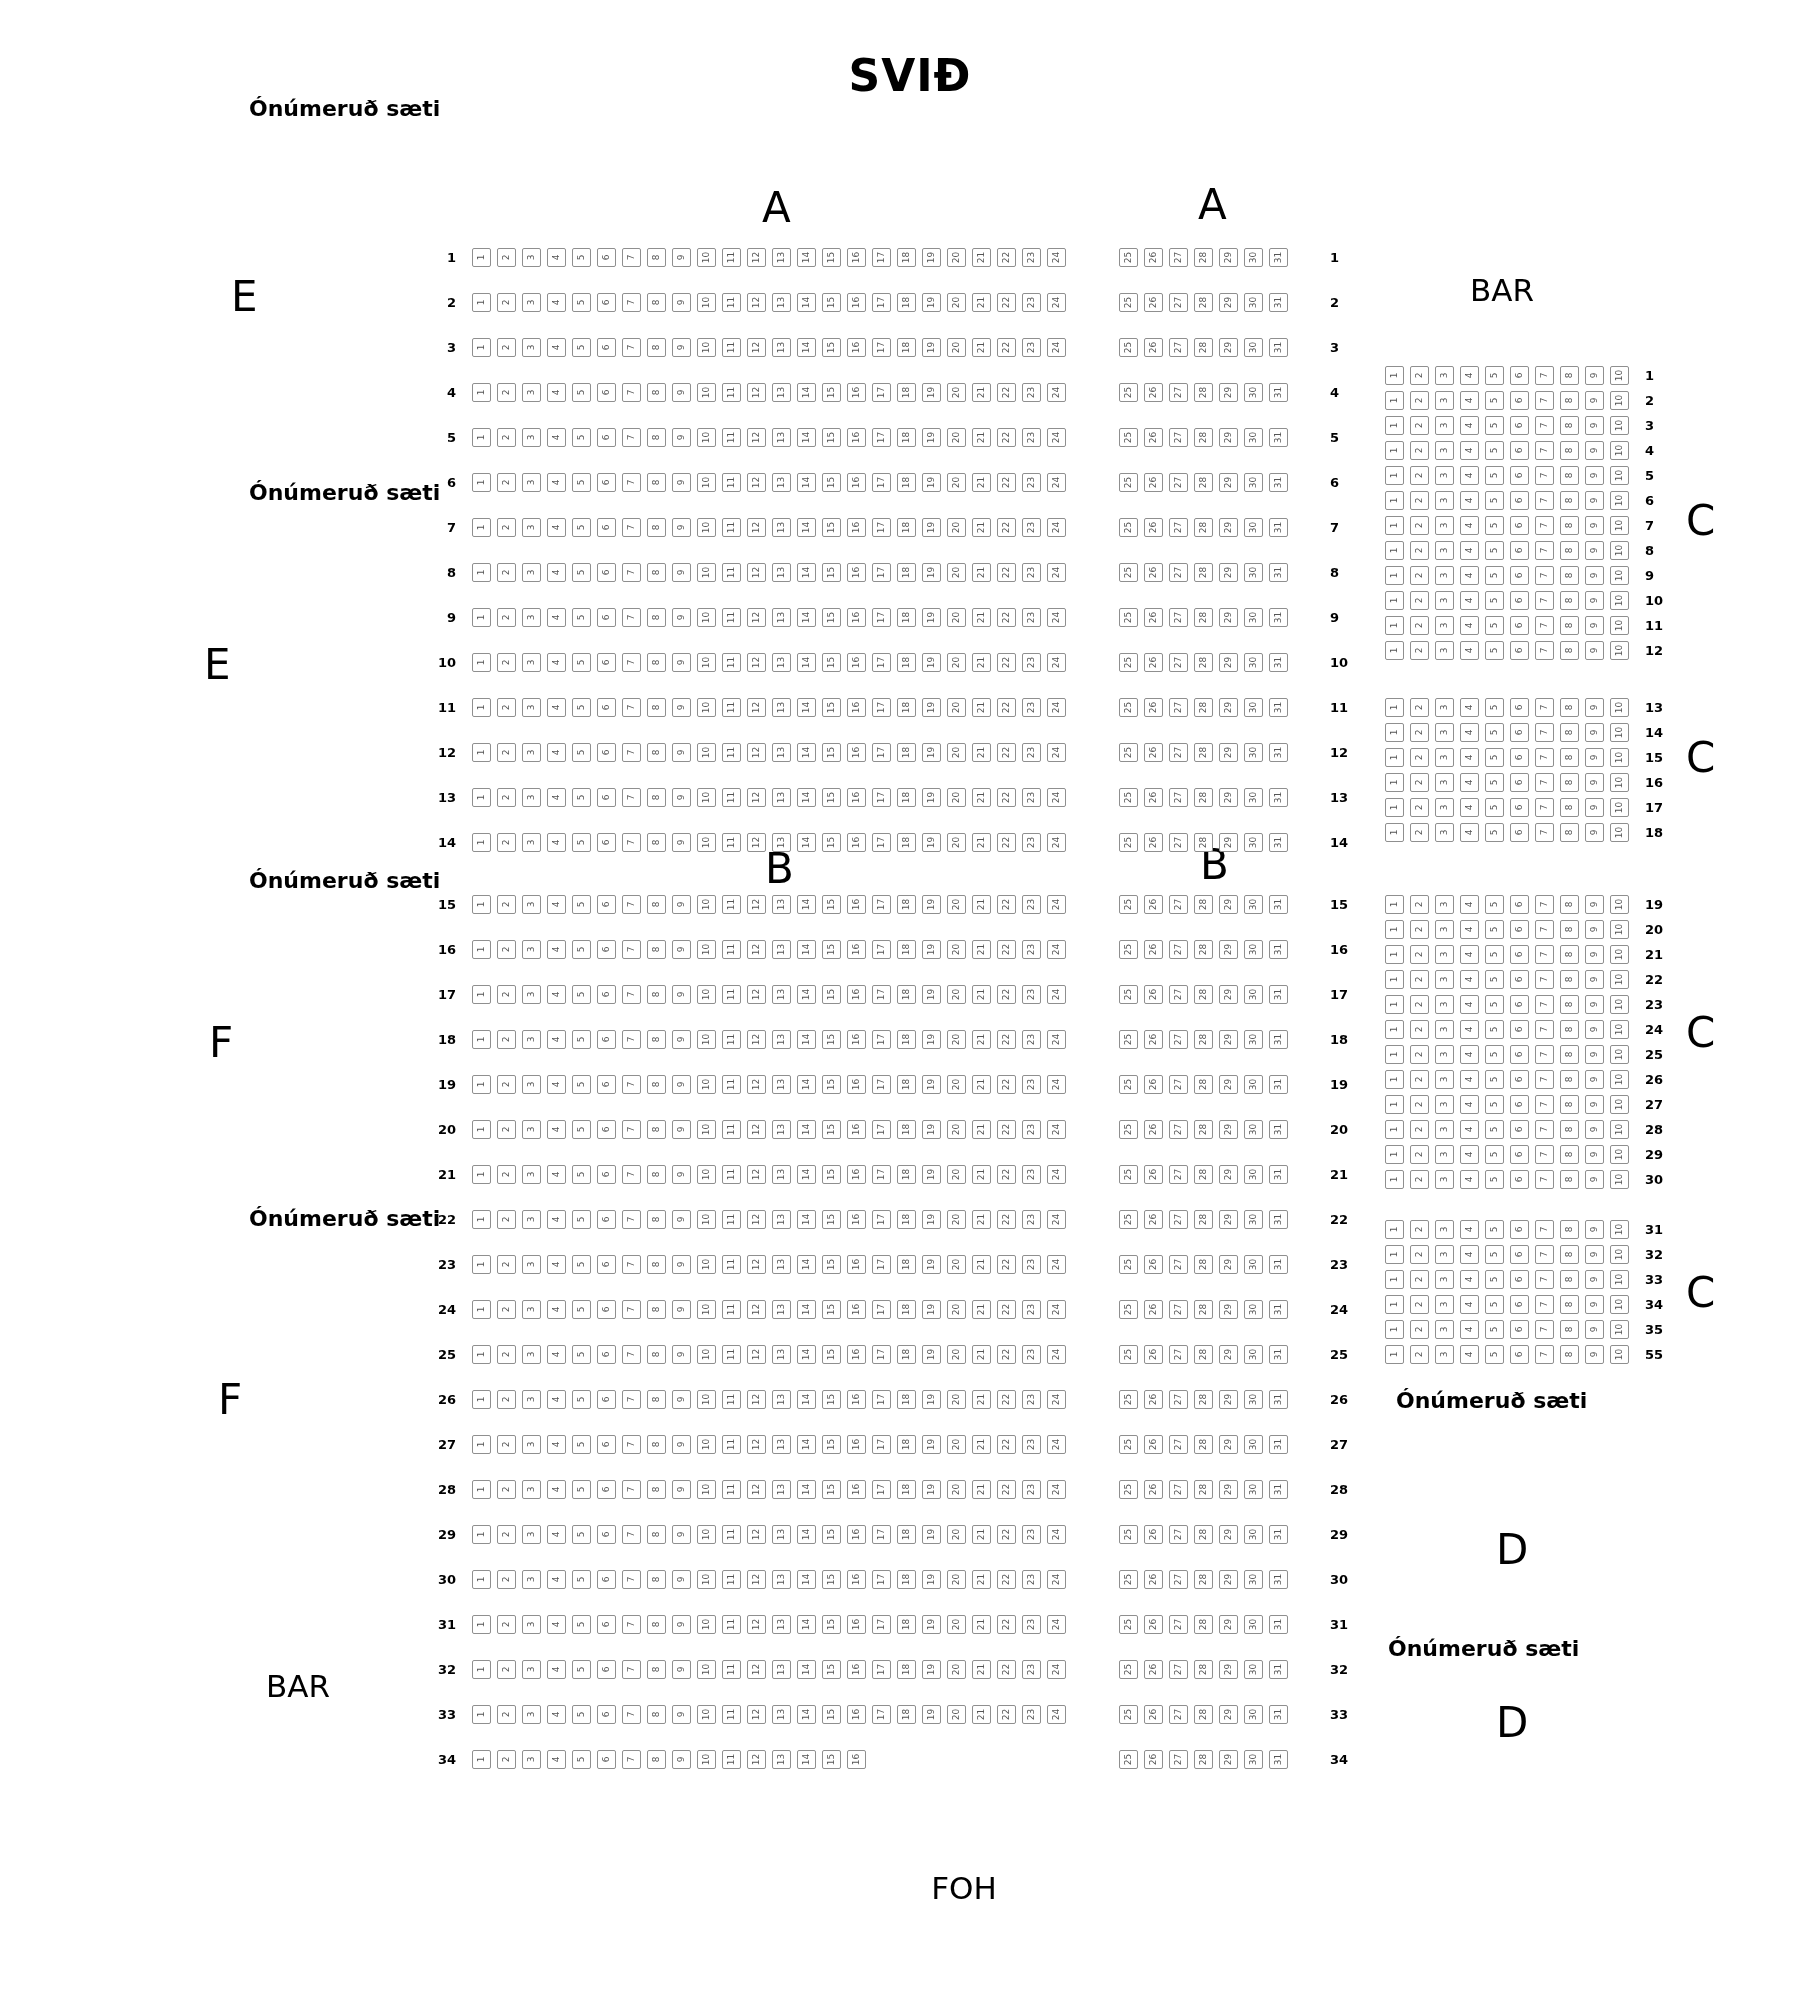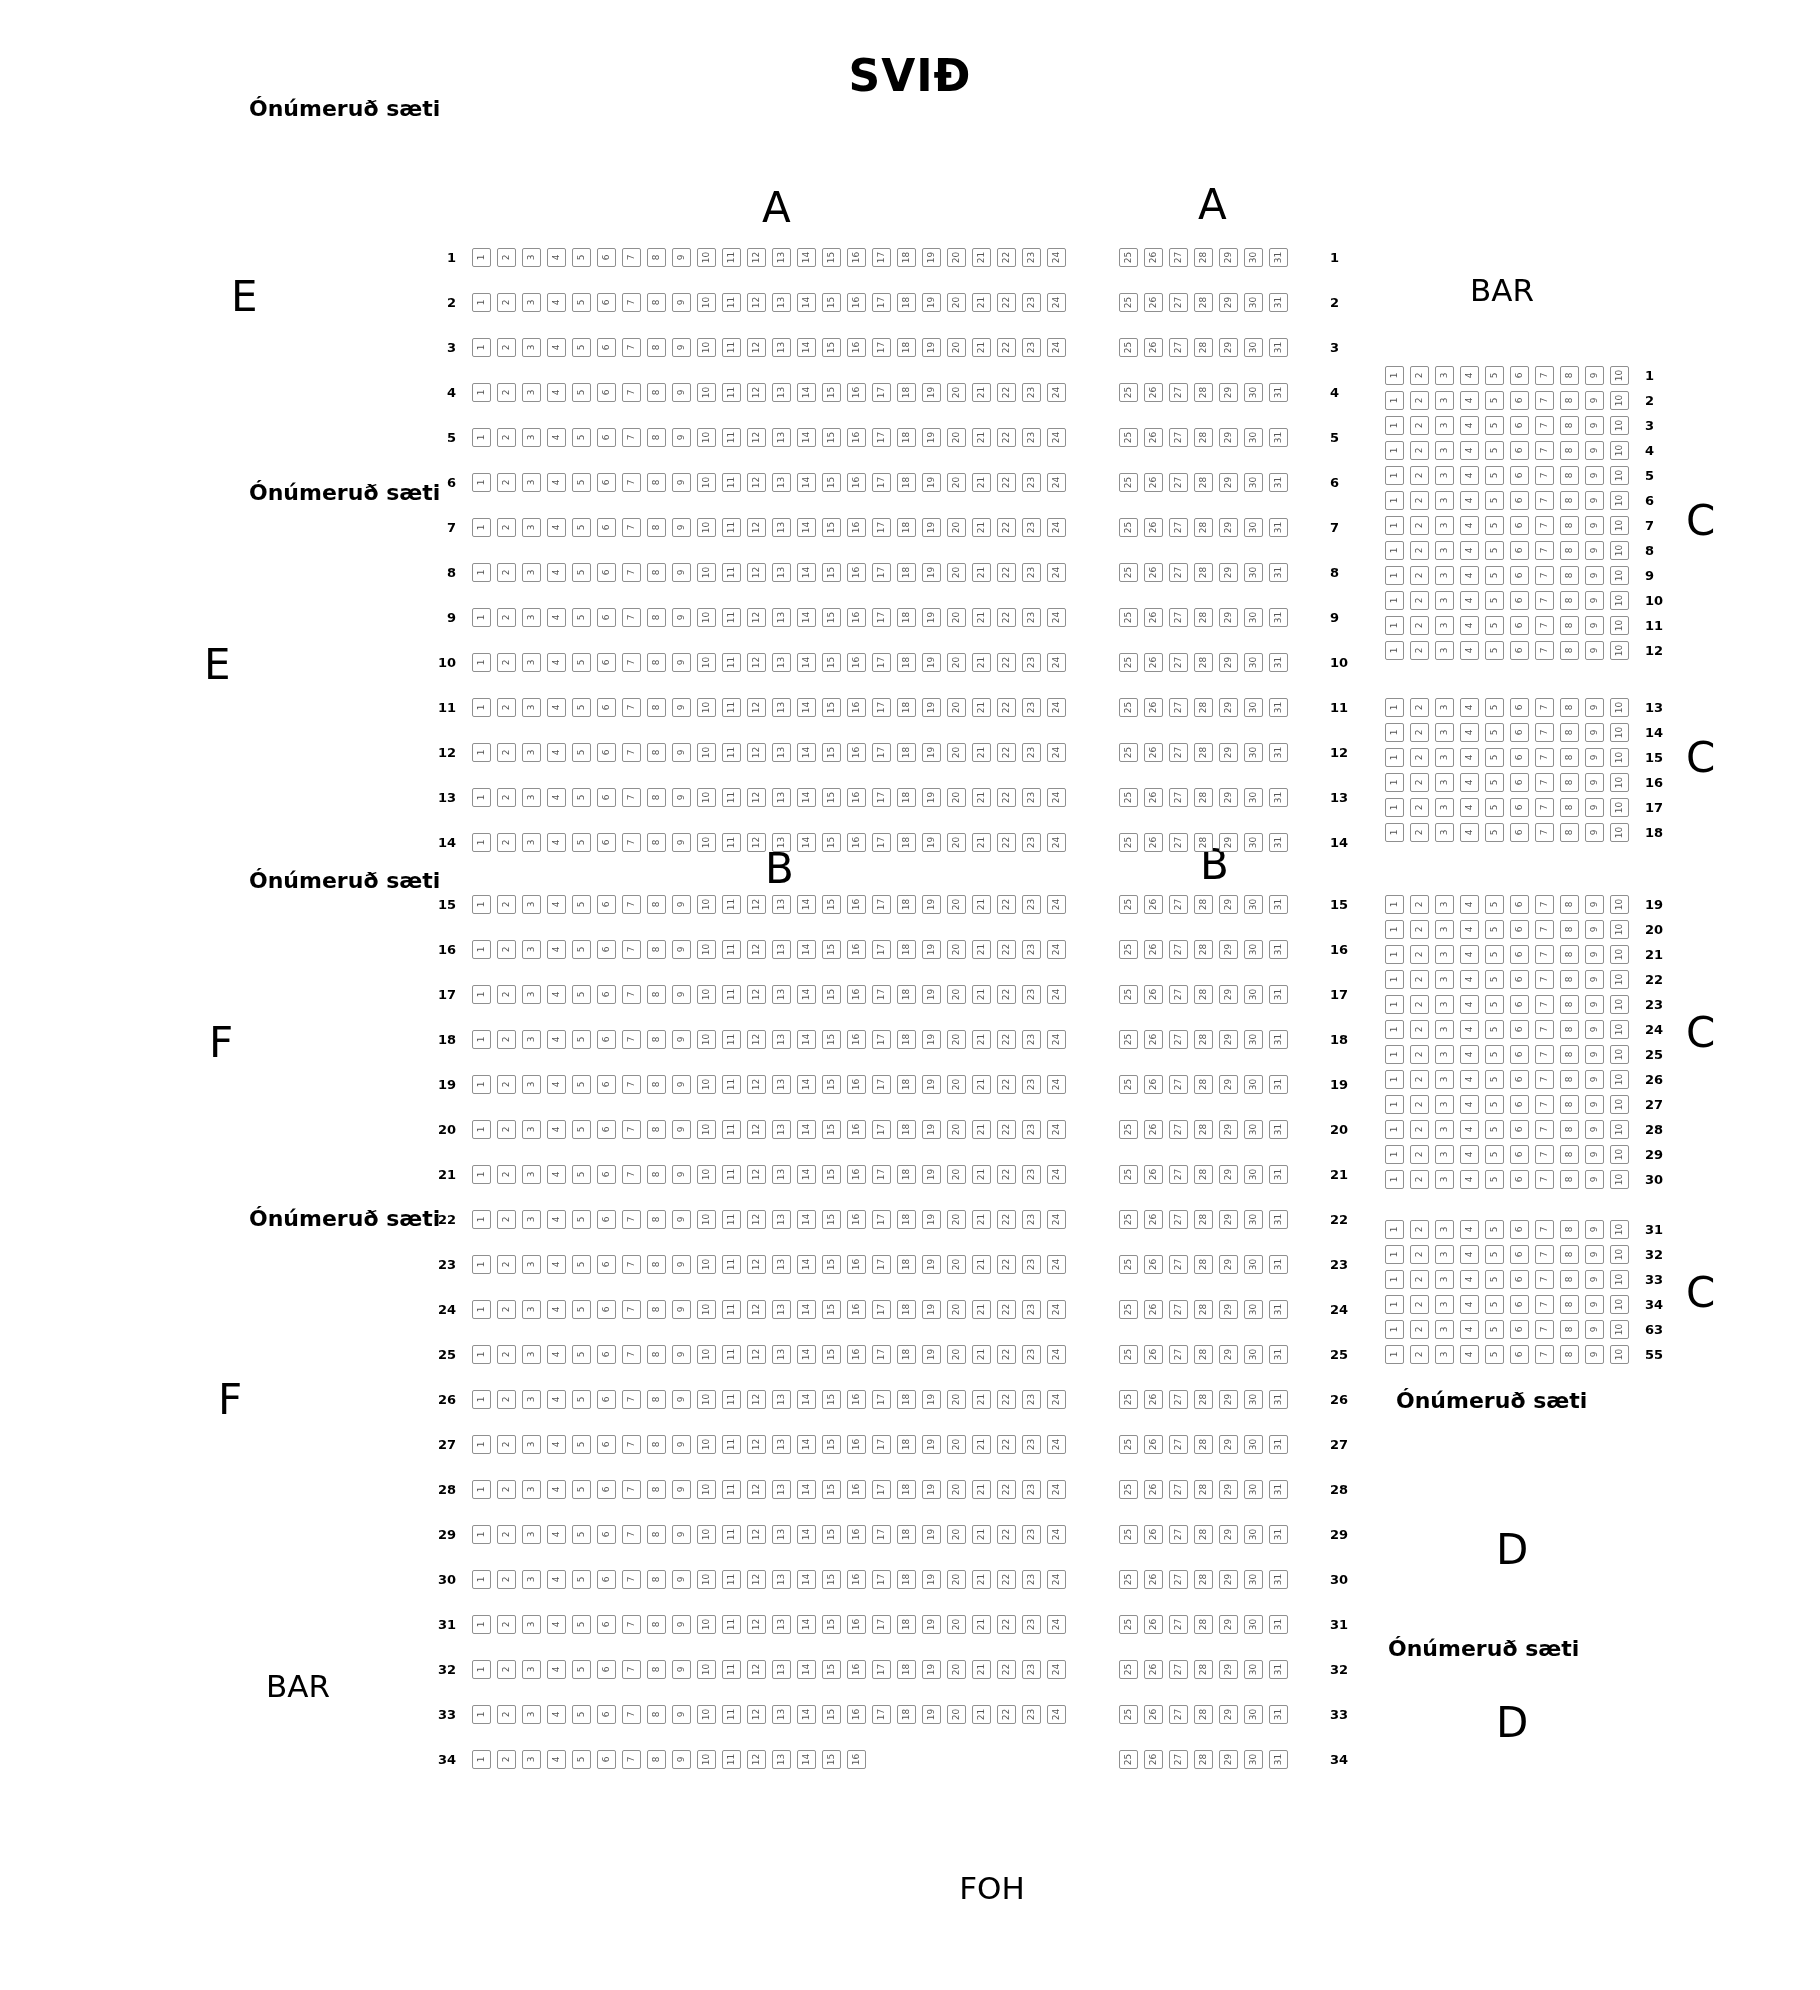--- a/index.html
+++ b/index.html
@@ -69,21 +69,21 @@
   <div class="lbl mid" style="left:1470px; top:272px;">BAR</div>
   <div class="lbl big" style="left:1686px; top:496px;">C</div>
   <div class="lbl big" style="left:1686px; top:733px;">C</div>
   <div class="lbl big" style="left:1686px; top:1008px;">C</div>
   <div class="lbl big" style="left:1686px; top:1268px;">C</div>
   <div class="lbl small-bold" style="left:1396px; top:1388px;">Ónúmeruð sæti</div>
   <div class="lbl big" style="left:1496px; top:1525px;">D</div>
   <div class="lbl small-bold" style="left:1388px; top:1636px;">Ónúmeruð sæti</div>
   <div class="lbl big" style="left:1496px; top:1698px;">D</div>
 
-  <div class="lbl mid center" style="left:992px; top:1870px;">FOH</div>
+  <div class="lbl mid center" style="left:964px; top:1870px;">FOH</div>
 
   <div id="seat-layer">
       <div class="rownum" style="left: 398px; top: 248px; width: 58px; text-align: right;">1</div>
       <div class="seat" style="left: 472px; top: 248px;">
         <span>1</span>
       </div>
       <div class="seat" style="left: 497px; top: 248px;">
         <span>2</span>
       </div>
       <div class="seat" style="left: 522px; top: 248px;">
@@ -4362,21 +4362,21 @@
       </div>
       <div class="seat" style="left: 1560px; top: 1320px;">
         <span>8</span>
       </div>
       <div class="seat" style="left: 1585px; top: 1320px;">
         <span>9</span>
       </div>
       <div class="seat" style="left: 1610px; top: 1320px;">
         <span>10</span>
       </div>
-      <div class="rownum" style="left: 1645px; top: 1320px; width: 44px; text-align: left;">63</div>
+      <div class="rownum" style="left: 1645px; top: 1320px; width: 44px; text-align: left;">35</div>
       <div class="seat" style="left: 1385px; top: 1345px;">
         <span>1</span>
       </div>
       <div class="seat" style="left: 1410px; top: 1345px;">
         <span>2</span>
       </div>
       <div class="seat" style="left: 1435px; top: 1345px;">
         <span>3</span>
       </div>
       <div class="seat" style="left: 1460px; top: 1345px;">

